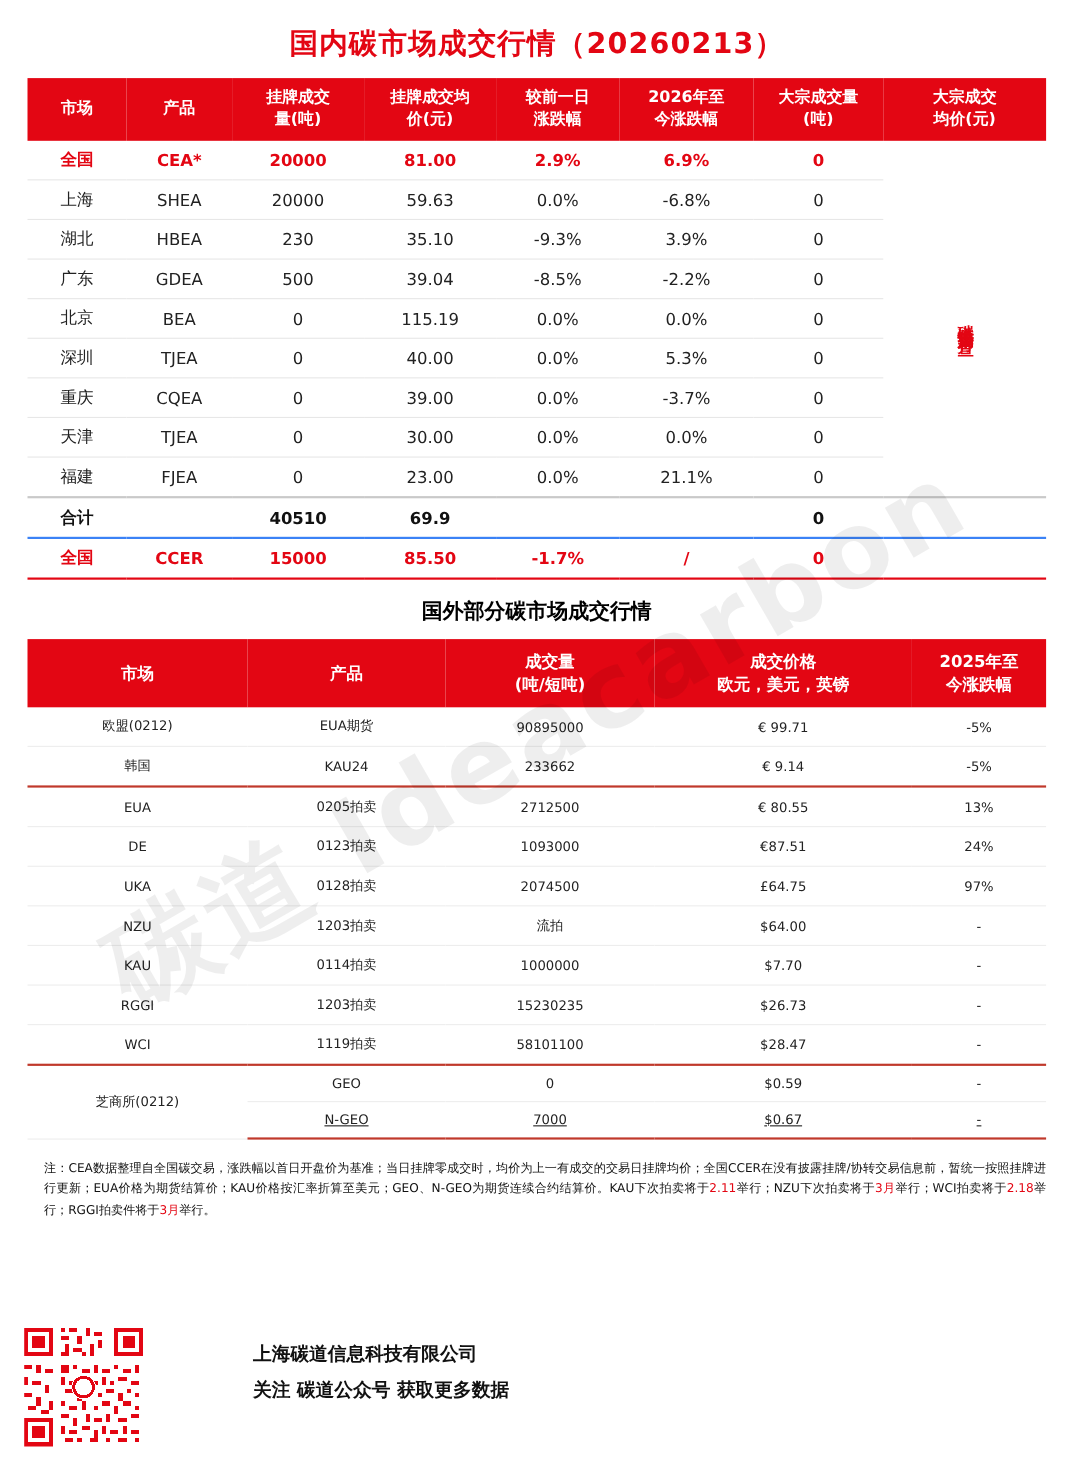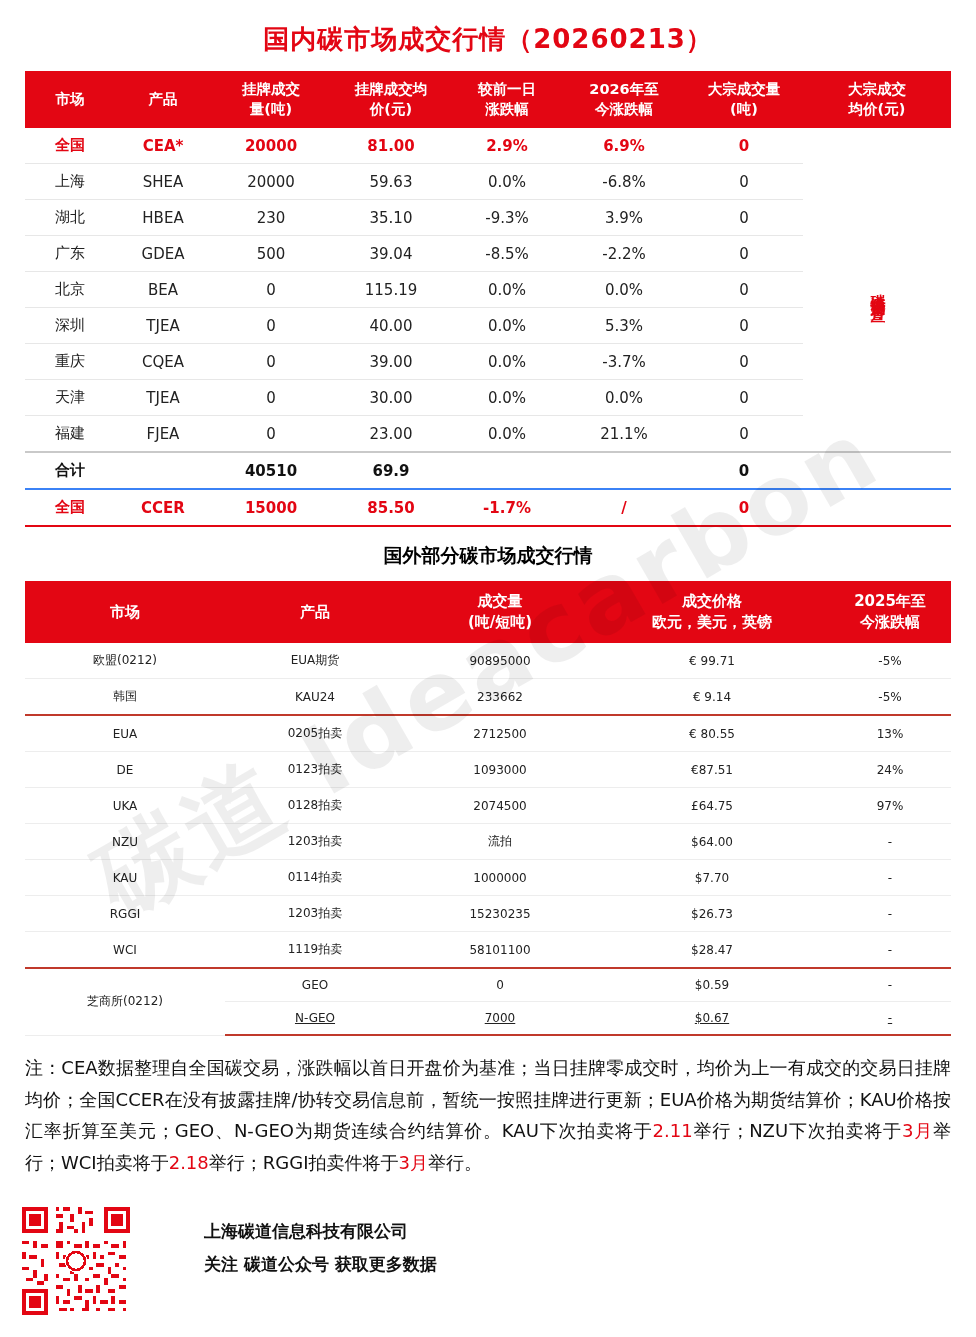--- a/index.html
+++ b/index.html
@@ -108,40 +108,40 @@
     text-align: center;
     font-size: 12px;
     color: #222;
     padding: 9px 2px;
     border-bottom: 1px solid #ededed;
   }
   .t-for tr.sep-top td { border-top: 2px solid #c0392b; }
   .t-for tr.last-row td { border-bottom: 2px solid #c0392b; text-decoration: underline; }
 
   .note {
-    margin: 16px 25px 0 25px;
-    font-size: 18px;
+    margin: 16px 25px 0 40px;
+    font-size: 11px;
     color: #111;
     line-height: 1.75;
     text-align: justify;
   }
   .note .red { color: #e30613; }
 
   .footer {
     position: absolute;
     left: 0; bottom: 10px;
     width: 976px;
     height: 120px;
   }
   .qr {
     position: absolute; left: 22px; top: 0;
     width: 108px; height: 108px;
   }
   .footer-text {
-    position: absolute; left: 204px; top: 8px;
+    position: absolute; left: 230px; top: 8px;
     font-size: 17px; font-weight: 700; color: #111; line-height: 1.95;
   }
 </style>
 </head>
 <body>
 
 <div class="page">
 
   <div class="watermark">碳道 Ideacarbon</div>
 

